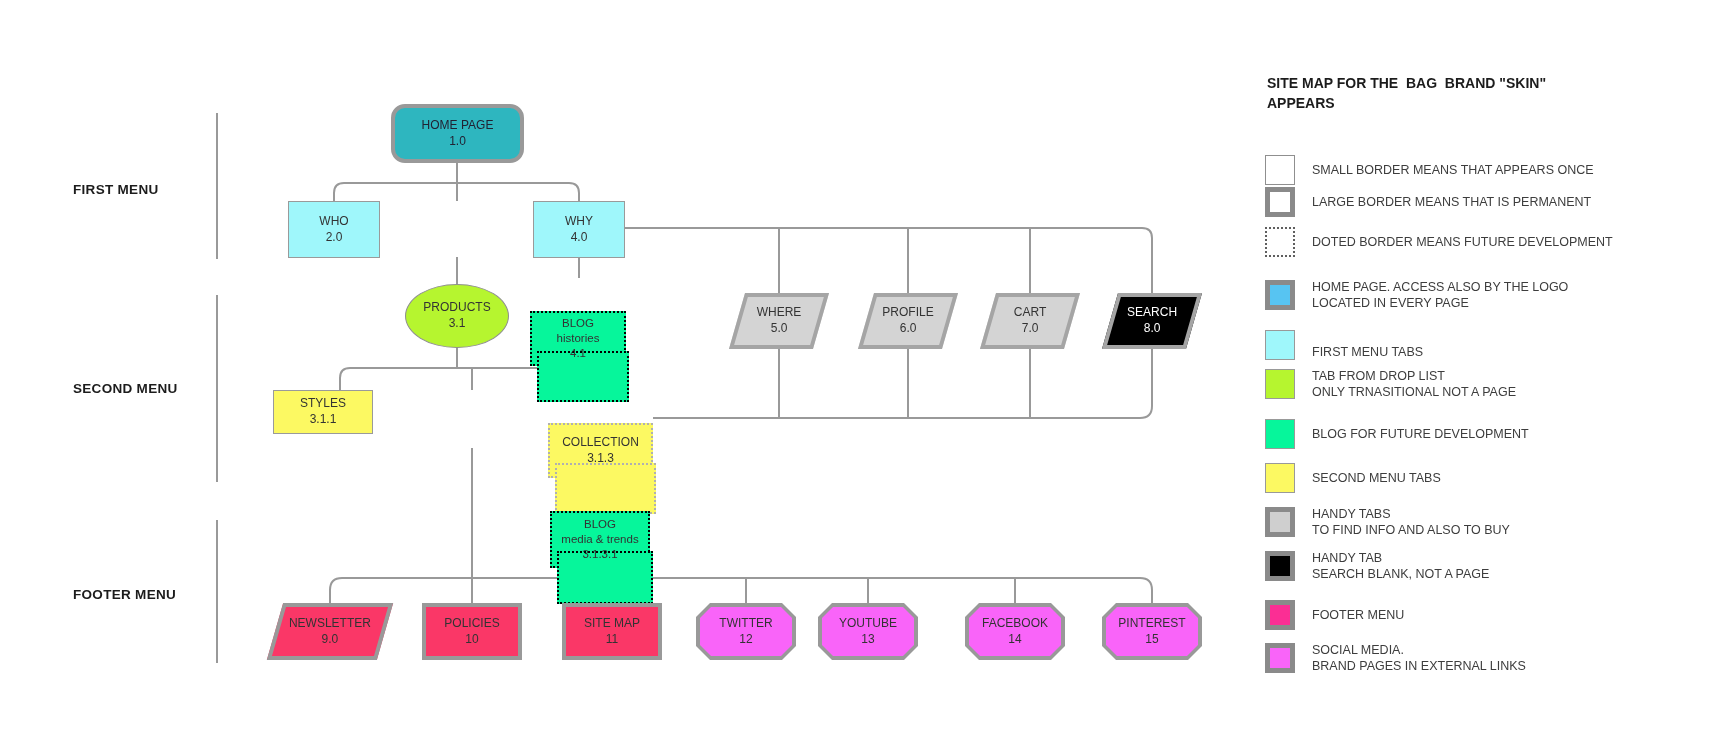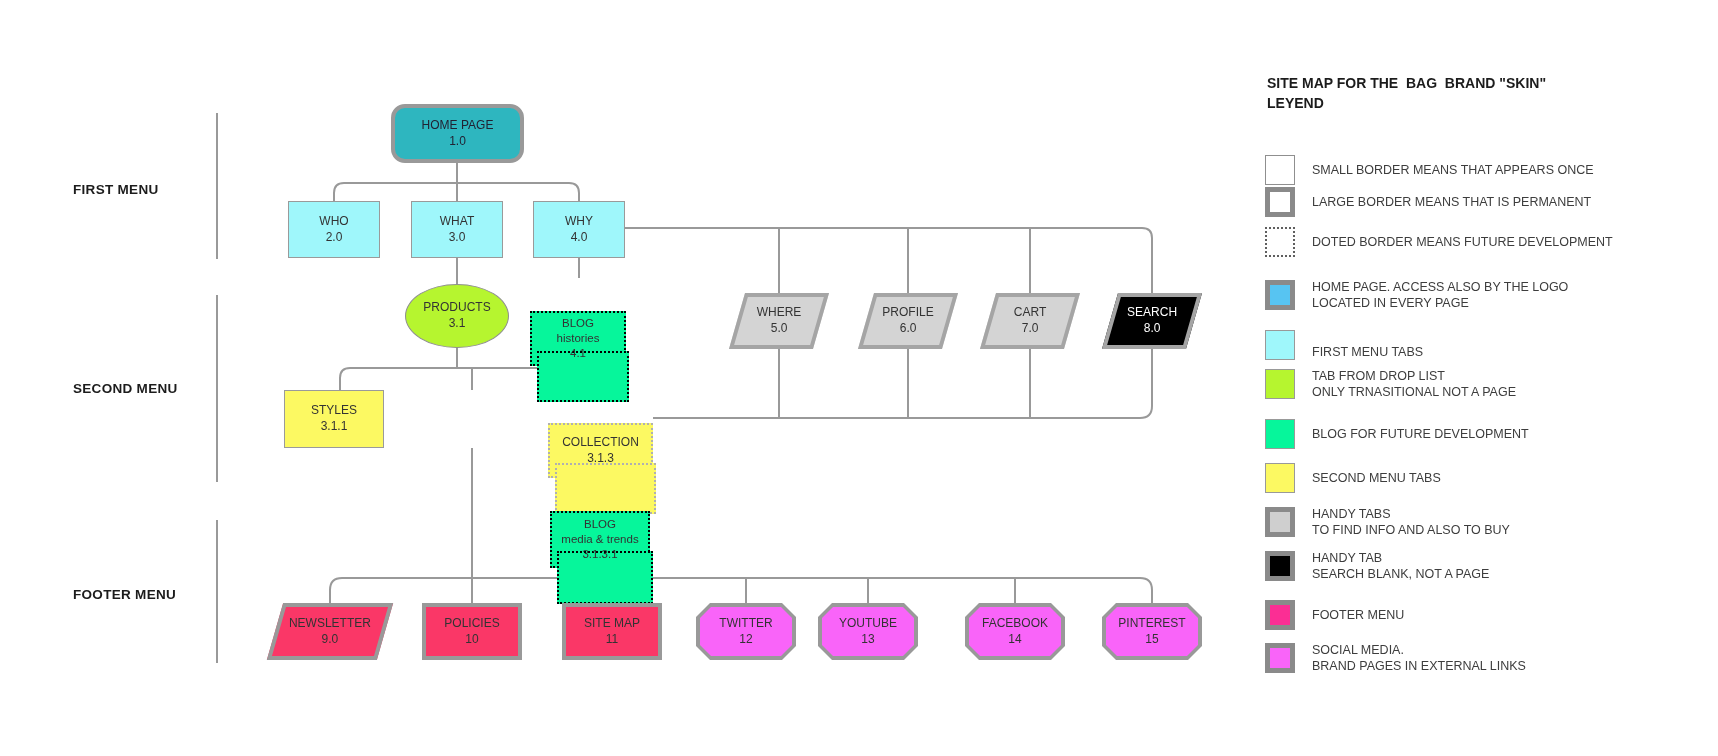--- a/index.html
+++ b/index.html
@@ -107,26 +107,20 @@
         <div>1.0</div>
       </div>
   </div>
 
   <div class="node rect-thin cyan" style="left:288px;top:201px;width:92px;height:57px;">
     <div class="txt">
         <div>WHO</div>
         <div>2.0</div>
       </div>
   </div>
-  <div class="node rect-thin cyan" style="left:411px;top:201px;width:92px;height:57px;">
-    <div class="txt">
-        <div>WHAT</div>
-        <div>3.0</div>
-      </div>
-  </div>
   <div class="node rect-thin cyan" style="left:533px;top:201px;width:92px;height:57px;">
     <div class="txt">
         <div>WHY</div>
         <div>4.0</div>
       </div>
   </div>
 
   <div class="node ellipse" style="left:405px;top:284px;width:104px;height:64px;">
     <div class="txt">
         <div>PRODUCTS</div>
@@ -159,21 +153,21 @@
         <div>7.0</div>
       </div>
   </div>
   <div class="node par black" style="left:1110px;top:293px;width:84px;height:56px;">
     <div class="unskew">
         <div>SEARCH</div>
         <div>8.0</div>
       </div>
   </div>
 
-  <div class="node rect-thin yellow" style="left:284px;top:390px;width:100px;height:58px;">
+  <div class="node rect-thin yellow" style="left:273px;top:390px;width:100px;height:44px;">
     <div class="txt">
         <div>STYLES</div>
         <div>3.1.1</div>
       </div>
   </div>
   <div class="node stack yellow-stack" style="left:548px;top:390px;width:105px;height:55px;">
     <div class="txt">
         <div>COLLECTION</div>
         <div>3.1.3</div>
       </div>
@@ -234,21 +228,21 @@
   <div class="shapewrap" style="left:1102px;top:603px;width:100px;height:57px;">
     <div class="oct clip-outer"></div>
     <div class="clip-inner oct-in">
         <div class="txt">
           <div>PINTEREST</div>
           <div>15</div>
         </div>
       </div>
   </div>
 
-  <div class="legend-title"><span>SITE MAP FOR THE  BAG  BRAND "SKIN"</span><br><span>LEYEND</span></div>
+  <div class="legend-title"><span>SITE MAP FOR THE  BAG  BRAND "SKIN"</span><br><span>APPEARS</span></div>
 
   <div class="lrow" style="top:153px;">
     <div class="sw sw-thin"></div>
       <div class="ltext">SMALL BORDER MEANS THAT APPEARS ONCE</div>
     </div>
   <div class="lrow" style="top:185px;">
     <div class="sw sw-thick"></div>
       <div class="ltext">LARGE BORDER MEANS THAT IS PERMANENT</div>
     </div>
   <div class="lrow" style="top:225px;">

